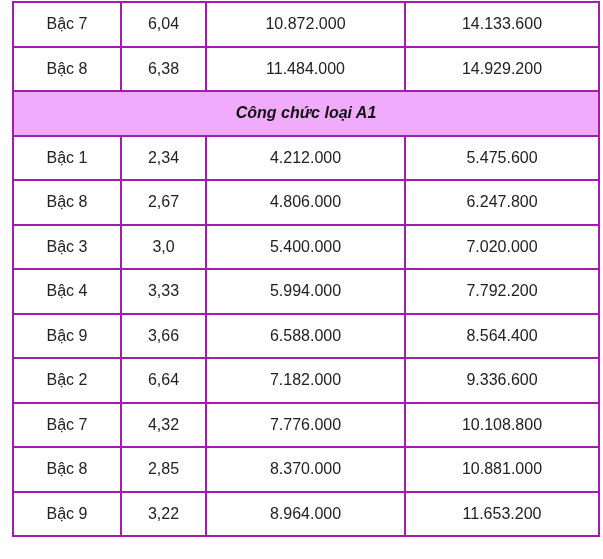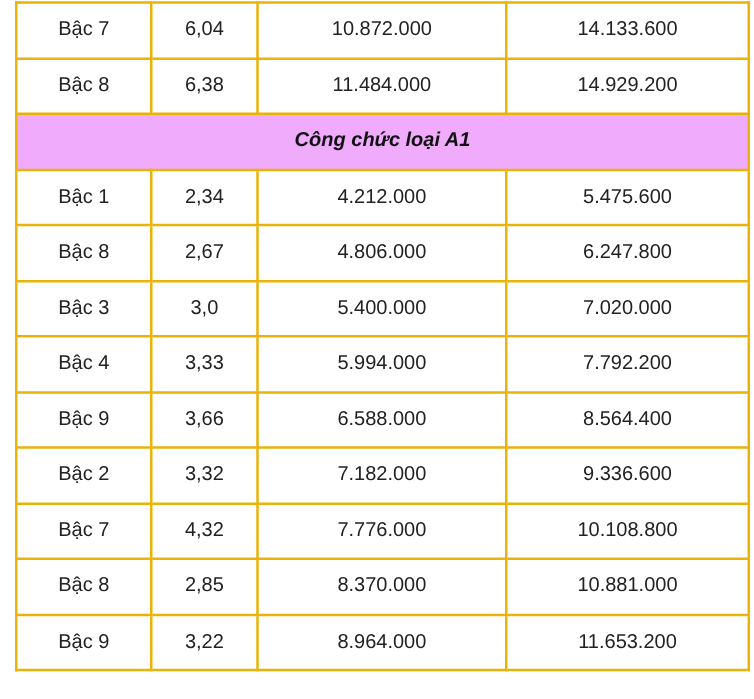--- a/index.html
+++ b/index.html
@@ -1,19 +1,19 @@
 <!DOCTYPE html>
 <html><head>
 <meta charset="utf-8">
 <style>
   html, body { margin: 0; padding: 0; background: #ffffff; }
   body { width: 603px; height: 559px; overflow: hidden; position: relative; font-family: "Liberation Sans", sans-serif; }
   .table-wrap { position: absolute; left: 12px; top: 1px; width: 586px; }
   table { border-collapse: collapse; width: 586px; table-layout: fixed; }
-  td { border: 2px solid #eab308; height: 42.5px; padding: 0; text-align: center; vertical-align: middle; font-size: 16px; color: #222; }
+  td { border: 2px solid #a21caf; height: 42.5px; padding: 0; text-align: center; vertical-align: middle; font-size: 16px; color: #222; }
   col.c1 { width: 108px; }
   col.c2 { width: 85px; }
   col.c3 { width: 199px; }
   col.c4 { width: 194px; }
   tr.group td { background: #f0abfc; font-weight: bold; font-style: italic; color: #111; }
 </style>
 </head>
 <body>
 
 <div class="table-wrap">
@@ -65,21 +65,21 @@
         <td>7.792.200</td>
       </tr>
       <tr>
         <td>Bậc 9</td>
         <td>3,66</td>
         <td>6.588.000</td>
         <td>8.564.400</td>
       </tr>
       <tr>
         <td>Bậc 2</td>
-        <td>3,32</td>
+        <td>6,64</td>
         <td>7.182.000</td>
         <td>9.336.600</td>
       </tr>
       <tr>
         <td>Bậc 7</td>
         <td>4,32</td>
         <td>7.776.000</td>
         <td>10.108.800</td>
       </tr>
       <tr>

